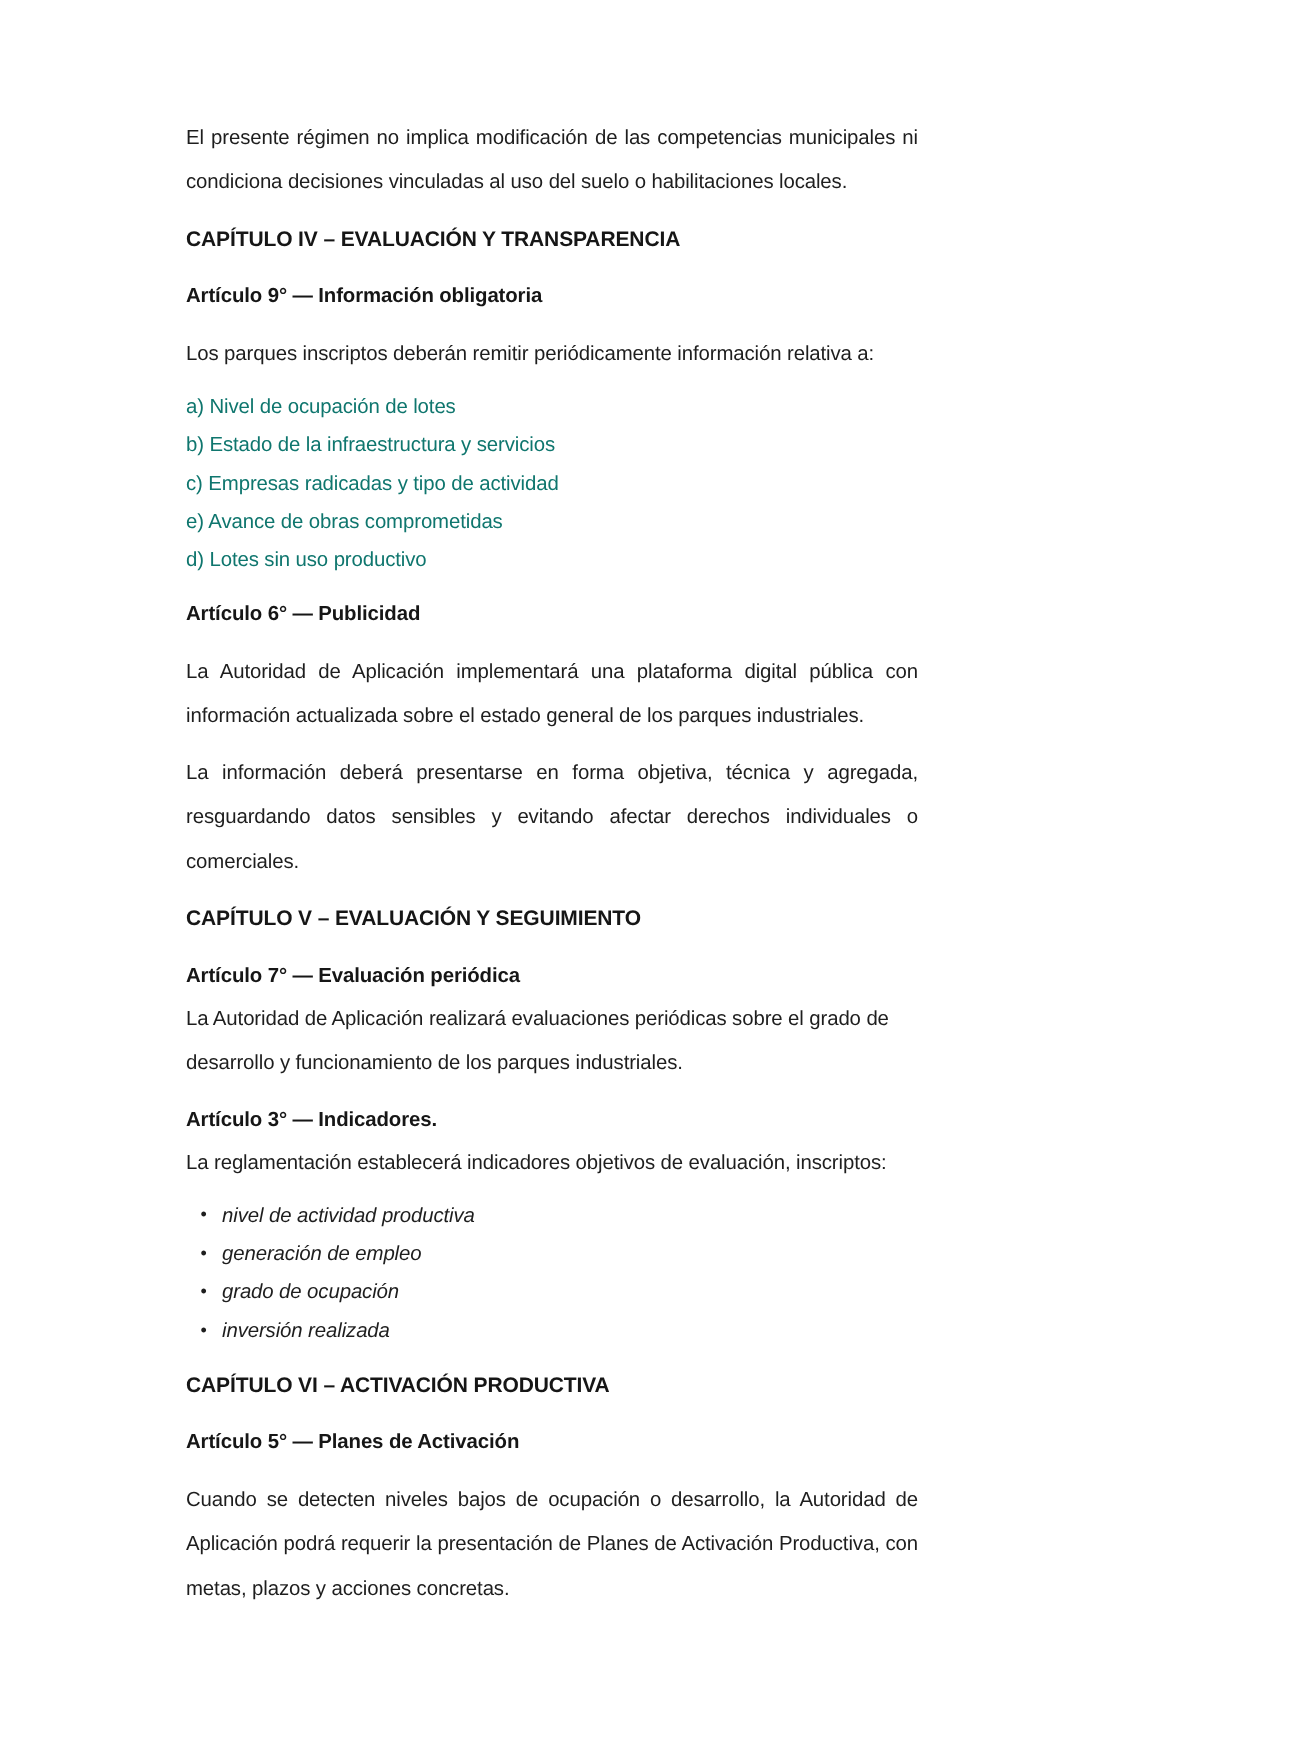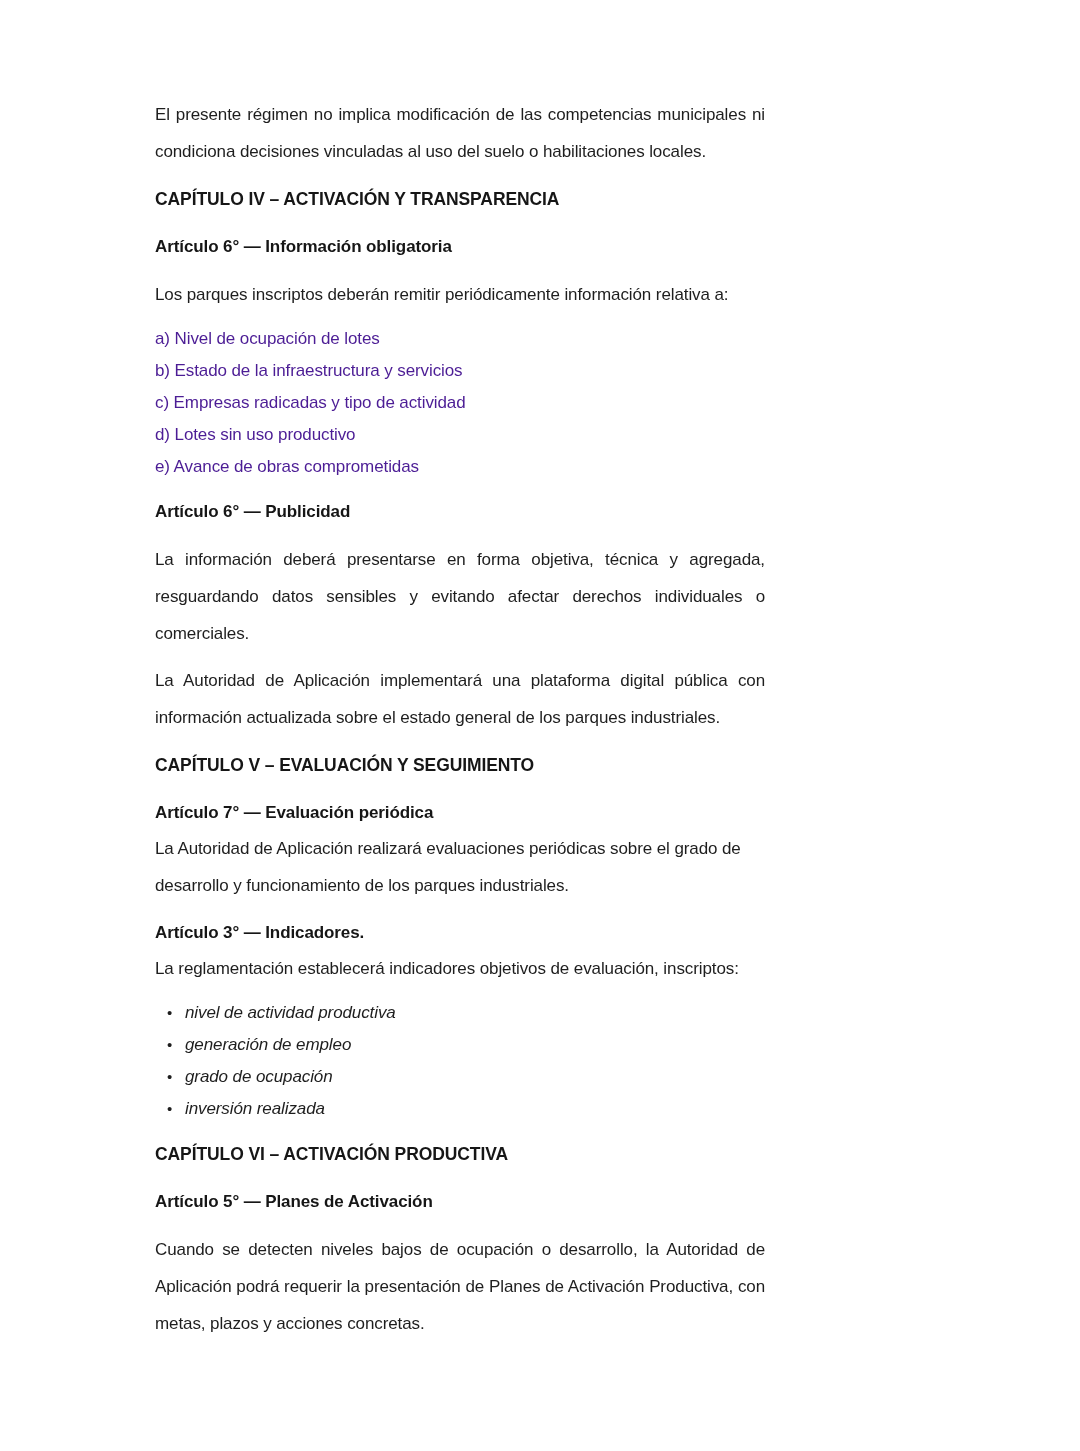--- a/index.html
+++ b/index.html
@@ -50,21 +50,21 @@
   .para.tight-top {
     margin-top: 0;
   }
   .lettered-list {
     margin: 0 0 10px 0;
   }
   .lettered-list .list-line {
     font-size: 17px;
     line-height: 32px;
     letter-spacing: -0.1px;
-    color: #4c1d95;
+    color: #0f766e;
   }
   .bullet-list {
     margin: 6px 0 14px 0;
   }
   .bullet-item {
     display: flex;
     align-items: flex-start;
     font-size: 17px;
     line-height: 32px;
     letter-spacing: -0.1px;
@@ -81,40 +81,40 @@
     font-style: italic;
   }
 </style>
 </head>
 <body>
 
 <div class="page">
 
   <p class="para justify">El presente régimen no implica modificación de las competencias municipales ni condiciona decisiones vinculadas al uso del suelo o habilitaciones locales.</p>
 
-  <h2 class="chapter-title">CAPÍTULO IV – ACTIVACIÓN Y TRANSPARENCIA</h2>
+  <h2 class="chapter-title">CAPÍTULO IV – EVALUACIÓN Y TRANSPARENCIA</h2>
 
-  <h3 class="article-heading">Artículo 6° — Información obligatoria</h3>
+  <h3 class="article-heading">Artículo 9° — Información obligatoria</h3>
 
   <p class="para">Los parques inscriptos deberán remitir periódicamente información relativa a:</p>
 
   <div class="lettered-list">
     <p class="list-line">a) Nivel de ocupación de lotes</p>
     <p class="list-line">b) Estado de la infraestructura y servicios</p>
     <p class="list-line">c) Empresas radicadas y tipo de actividad</p>
+    <p class="list-line">e) Avance de obras comprometidas</p>
     <p class="list-line">d) Lotes sin uso productivo</p>
-    <p class="list-line">e) Avance de obras comprometidas</p>
   </div>
 
 
   <h3 class="article-heading">Artículo 6° — Publicidad</h3>
 
+  <p class="para justify">La Autoridad de Aplicación implementará una plataforma digital pública con información actualizada sobre el estado general de los parques industriales.</p>
+
   <p class="para justify">La información deberá presentarse en forma objetiva, técnica y agregada, resguardando datos sensibles y evitando afectar derechos individuales o comerciales.</p>
-
-  <p class="para justify">La Autoridad de Aplicación implementará una plataforma digital pública con información actualizada sobre el estado general de los parques industriales.</p>
 
   <h2 class="chapter-title">CAPÍTULO V – EVALUACIÓN Y SEGUIMIENTO</h2>
 
   <h3 class="article-heading tight">Artículo 7° — Evaluación periódica</h3>
 
   <p class="para tight-top">La Autoridad de Aplicación realizará evaluaciones periódicas sobre el grado de desarrollo y funcionamiento de los parques industriales.</p>
 
   <h3 class="article-heading tight">Artículo 3° — Indicadores.</h3>
 
   <p class="para tight-top">La reglamentación establecerá indicadores objetivos de evaluación, inscriptos:</p>

